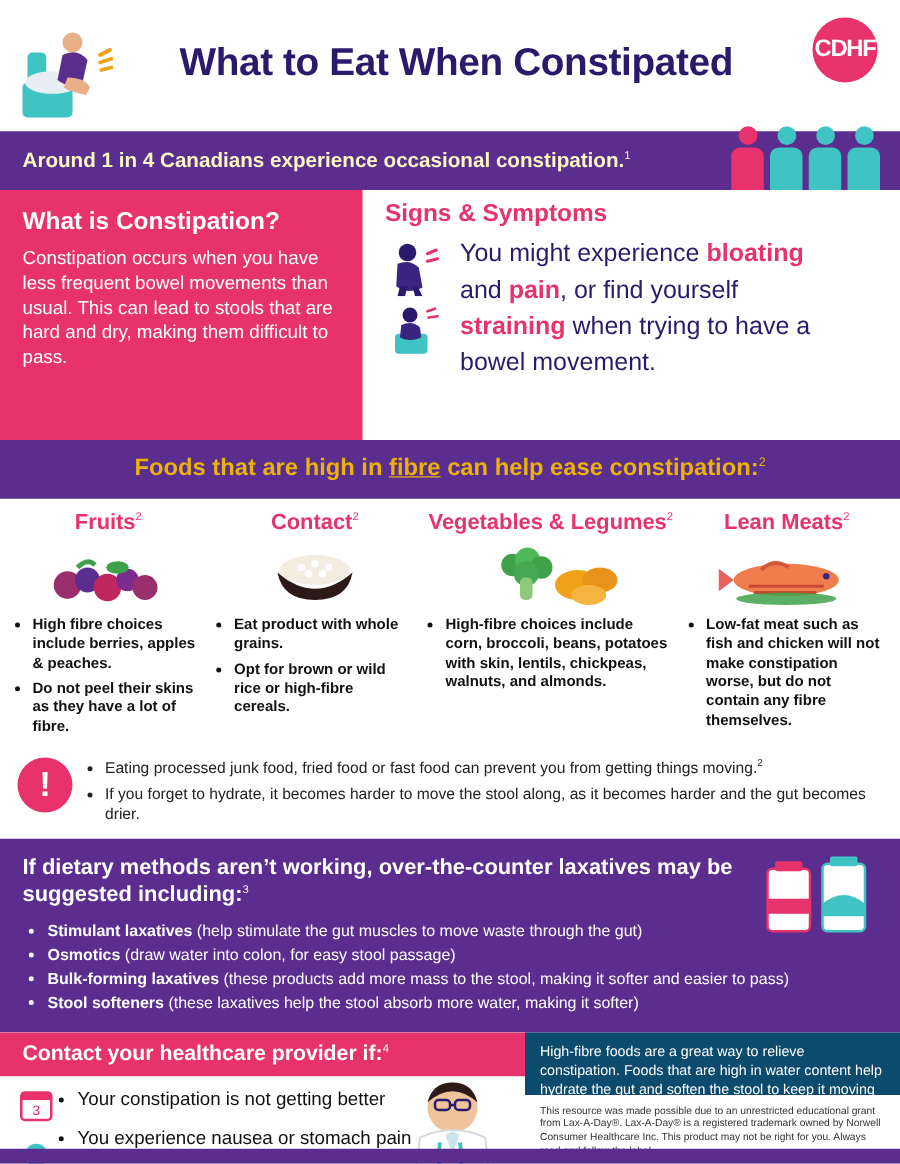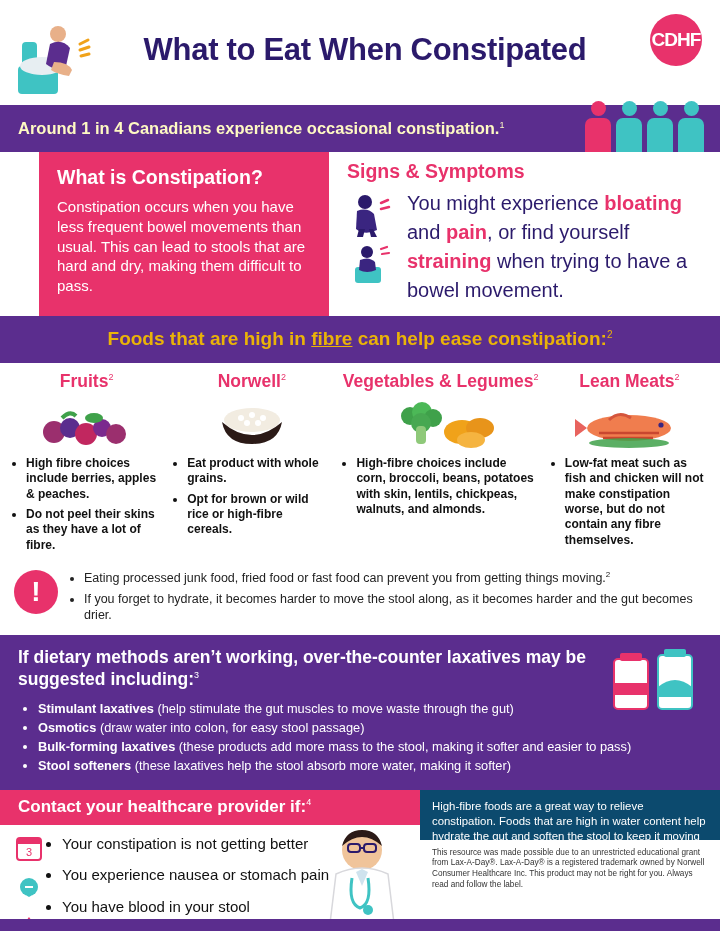--- a/index.html
+++ b/index.html
@@ -57,21 +57,21 @@
     position: absolute; right: 16px; bottom: 0; height: 60px;
     display: flex; align-items: flex-end; gap: 5px;
   }
   .person { width: 26px; position: relative; }
   .person .head { width: 15px; height: 15px; border-radius: 50%; margin: 0 auto 2px; }
   .person .body { width: 26px; height: 34px; border-radius: 7px 7px 0 0; }
   .p-pink .head, .p-pink .body { background: #e8326b; }
   .p-teal .head, .p-teal .body { background: #3fc3c3; }
 
   
-  .defrow { display: flex; height: 164px; margin-left: 39px; }
+  .defrow { display: flex; height: 200px; }
   .def-left {
     width: 290px; background: #e8326b; color: #fff;
     padding: 14px 16px 10px 18px; position: relative;
   }
   .def-left h2 { font-size: 19.5px; margin-bottom: 8px; }
   .def-left p { font-size: 15px; line-height: 1.32; }
   .def-right {
     flex: 1; background: #ffffff; padding: 8px 18px 8px 18px;
   }
   .def-right h2 { color: #e8326b; font-size: 19.5px; margin-bottom: 6px; }
@@ -254,21 +254,21 @@
         </svg>
       </div>
       <ul class="food-list">
         <li>High fibre choices include berries, apples &amp; peaches.</li>
         <li>Do not peel their skins as they have a lot of fibre.</li>
       </ul>
     </div>
 
     <div class="foodcol">
       <div class="food-title">
-        <span>Norwell</span><sup>2</sup>
+        <span>Contact</span><sup>2</sup>
       </div>
       <div class="food-art">
         <svg width="90" height="52" viewBox="0 0 90 52">
           <ellipse cx="45" cy="22" rx="28" ry="12" fill="#f2ece1"></ellipse>
           <path d="M15 24 q30 26 60 0 q-4 22 -30 22 q-26 0 -30 -22 z" fill="#2b1a17"></path>
           <circle cx="34" cy="20" r="3" fill="#fff"></circle>
             <circle cx="45" cy="17" r="3" fill="#fff"></circle>
           <circle cx="56" cy="20" r="3" fill="#fff"></circle>
             <circle cx="40" cy="25" r="3" fill="#fff"></circle>
           <circle cx="51" cy="25" r="3" fill="#fff"></circle>

